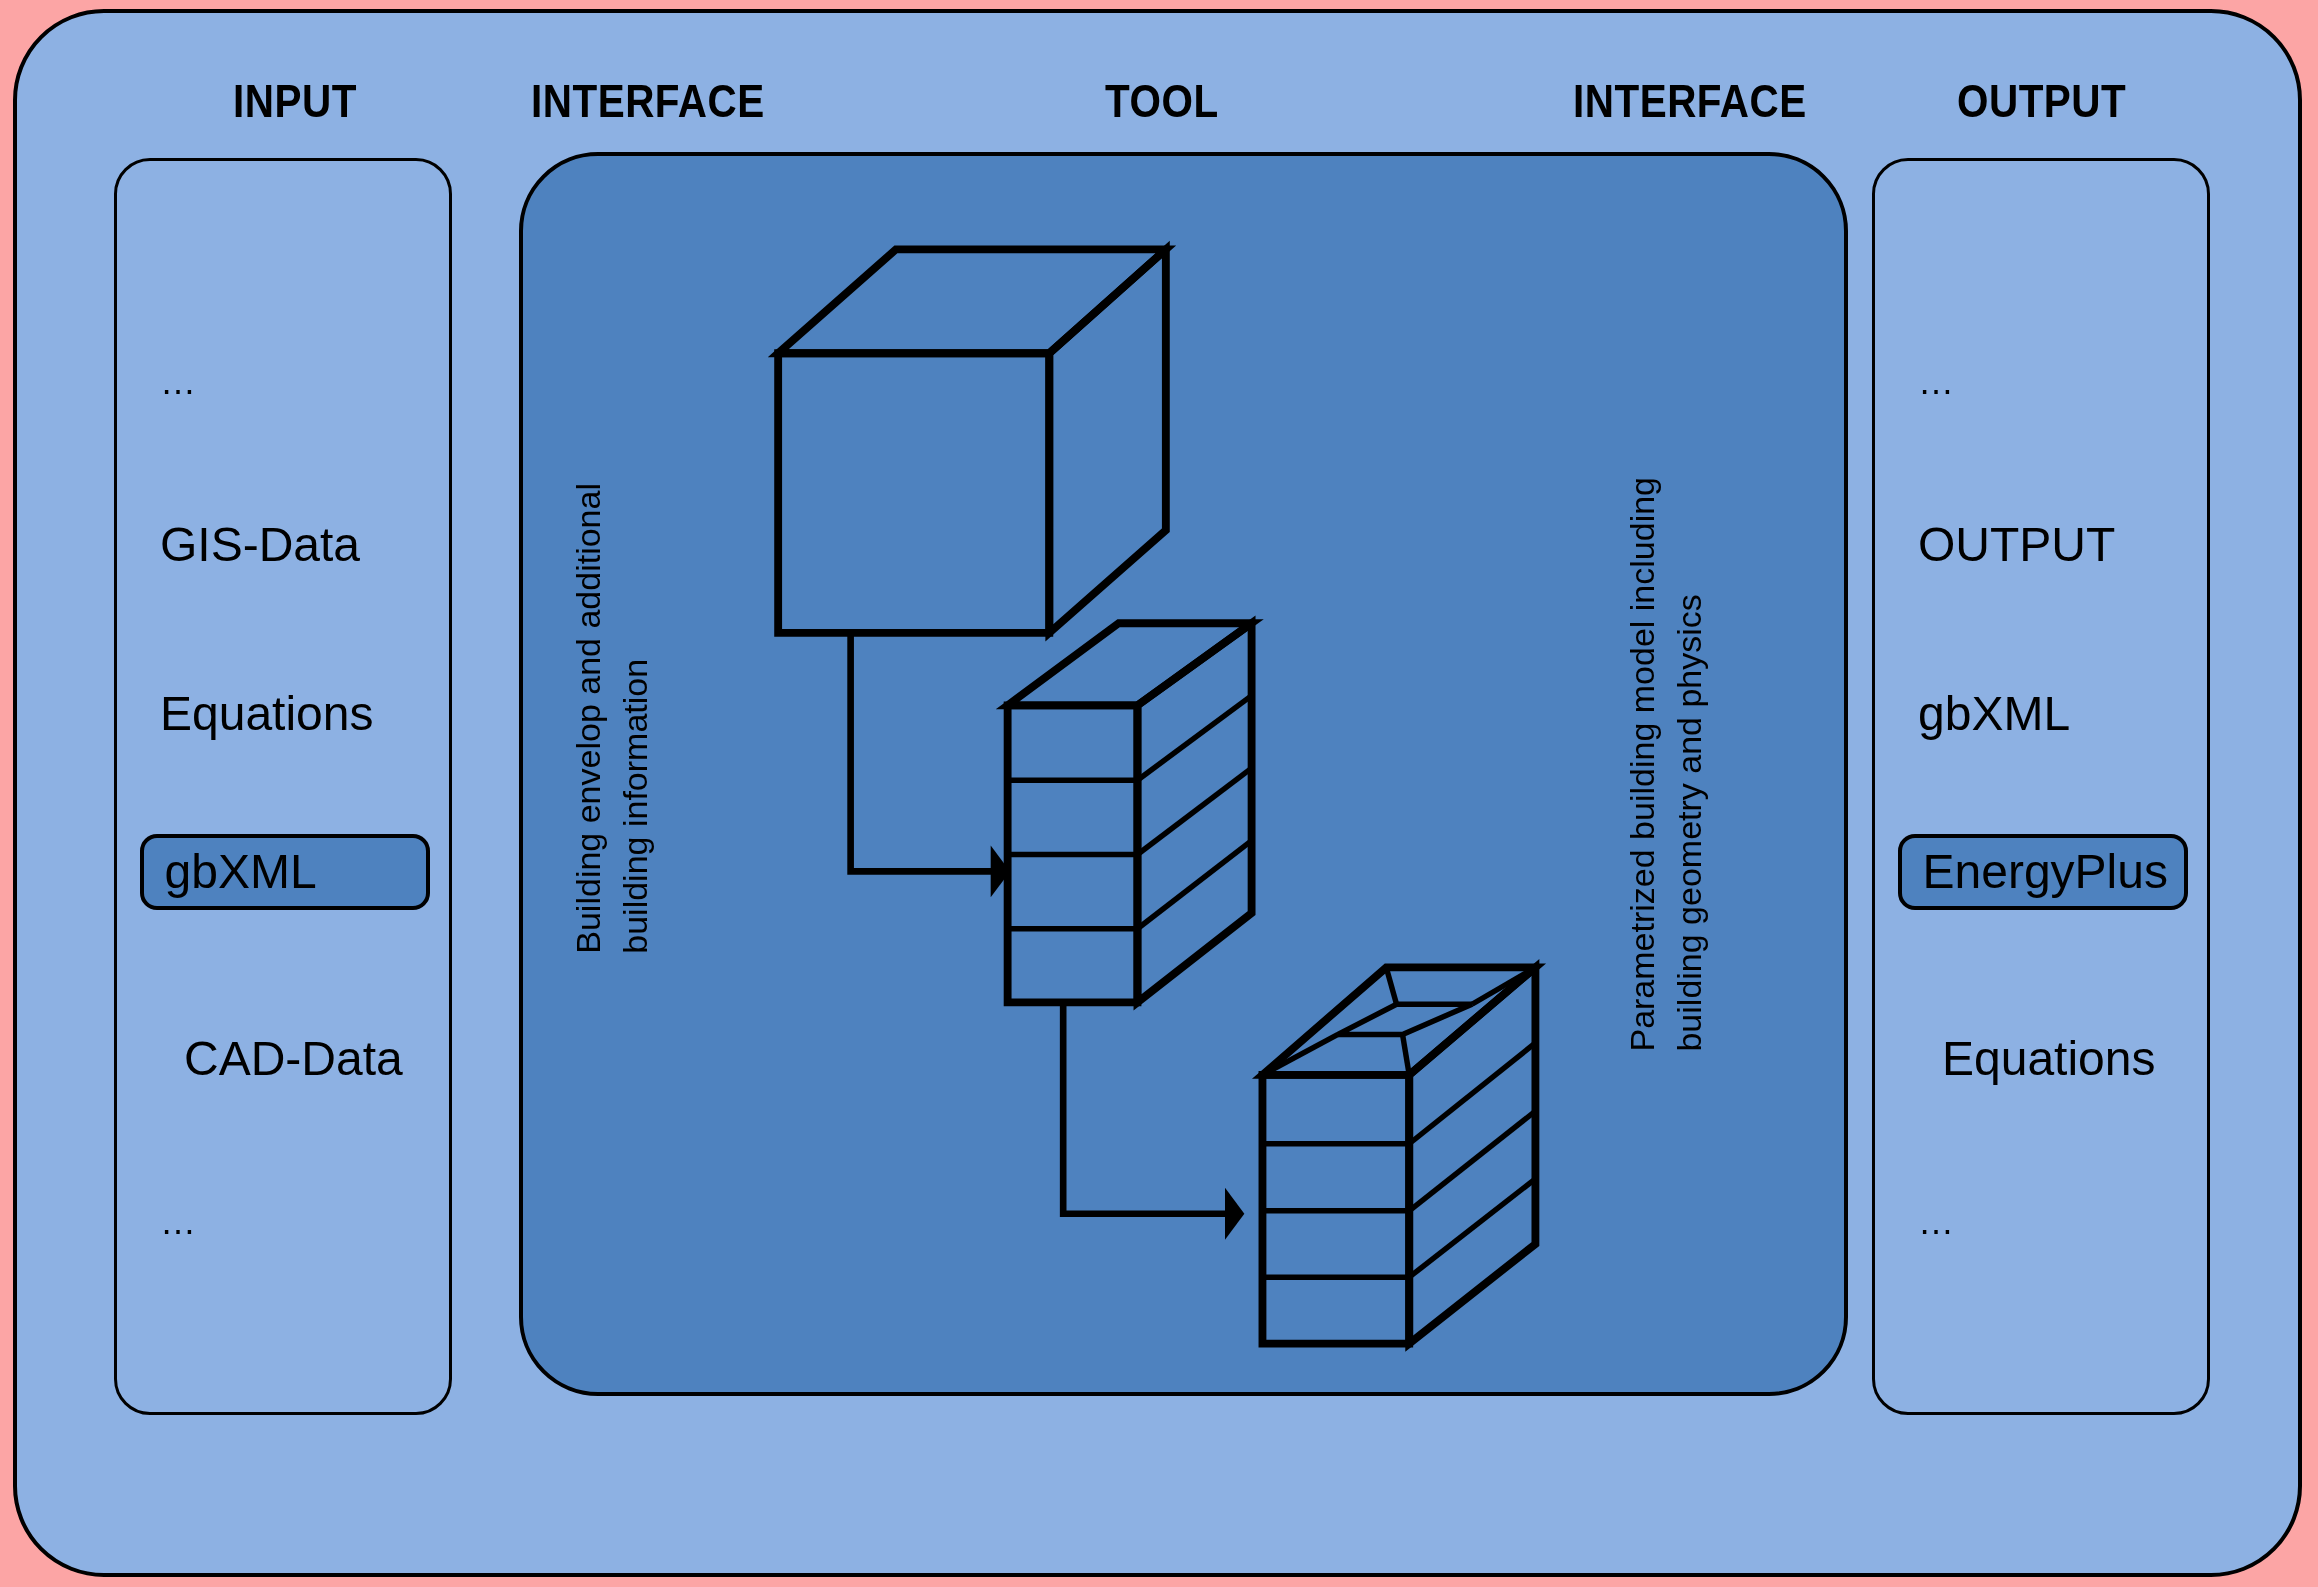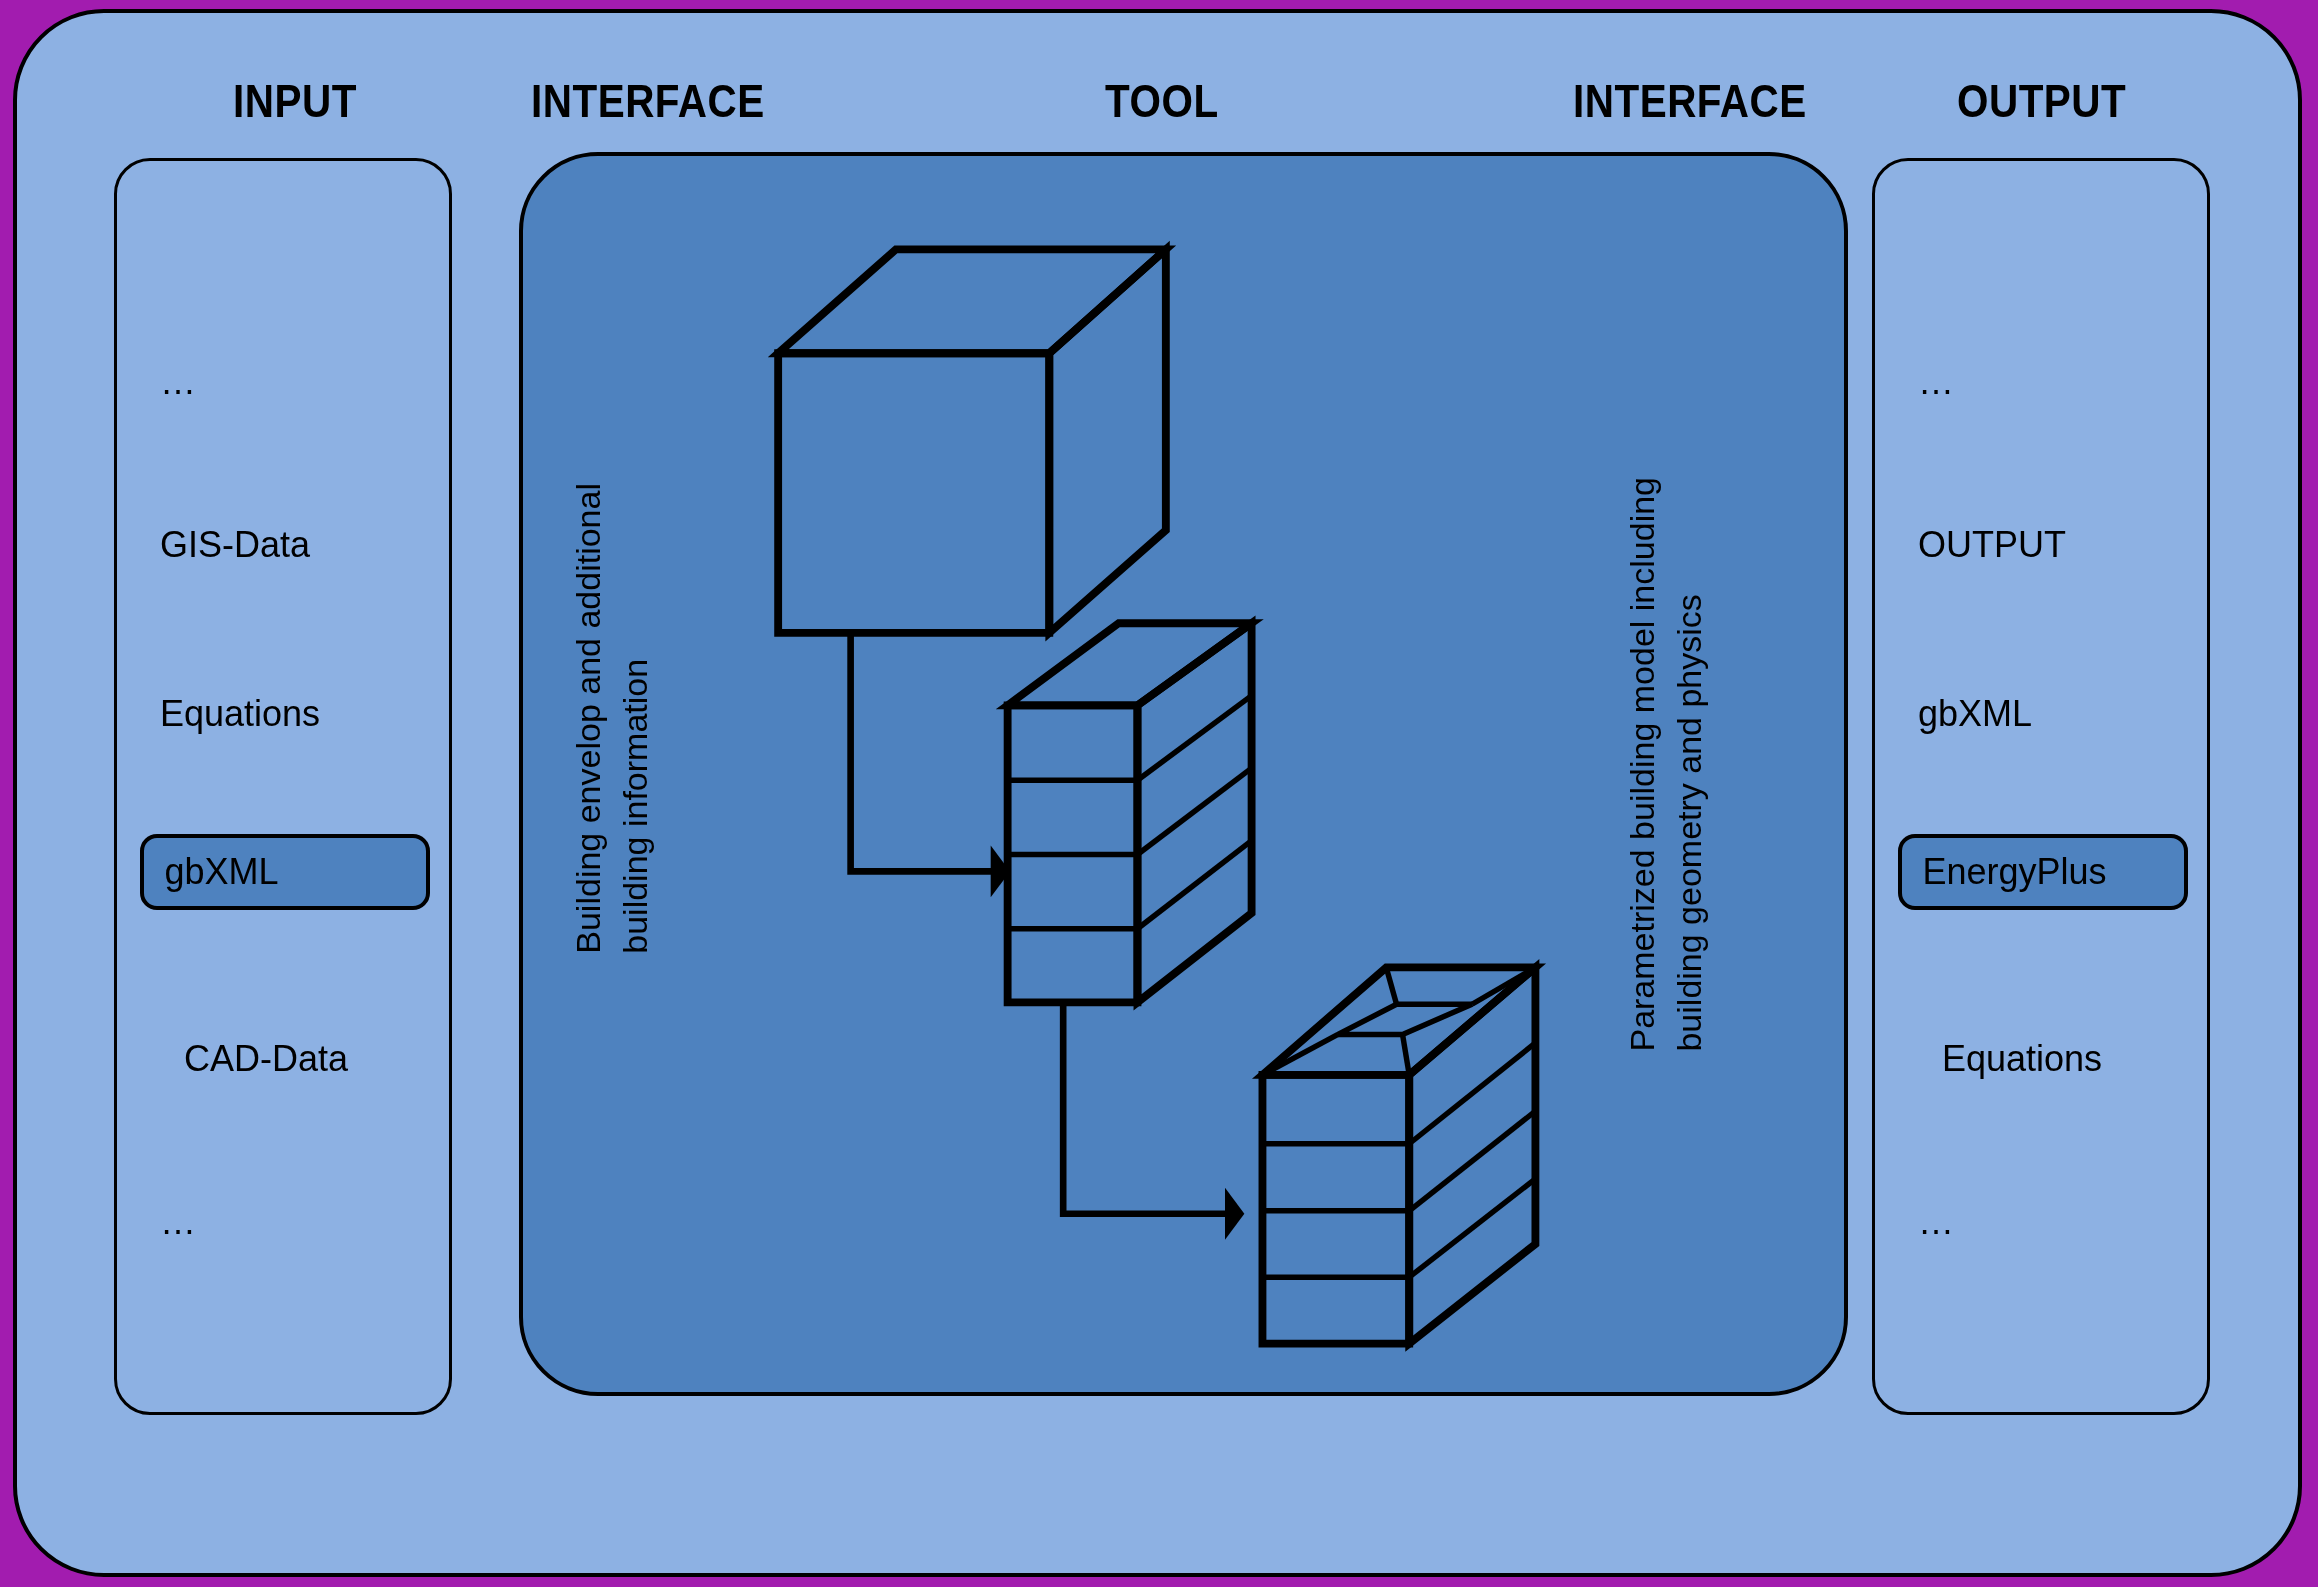--- a/index.html
+++ b/index.html
@@ -1,20 +1,20 @@
 <!DOCTYPE html>
 <html style="font-size:9.7px"><head>
 <meta charset="utf-8">
 <style>
   html,body{margin:0;padding:0;background:#ffffff;}
   body{font-family:"Liberation Sans", sans-serif;}
   #stage{
     position:relative;
     width:2319px;height:1587px;
-    background:#a21caf;
+    background:#fca5a5;
     overflow:hidden;
   }
   
   .outer-frame{
     position:absolute;
     left:13.3px;top:8.5px;
     width:2289px;height:1568px;
     background:#8db1e3;
     border:4.2px solid #000000;
     border-radius:91px;
@@ -53,21 +53,21 @@
     border:3.6px solid #000000;
     border-radius:36px;
     box-sizing:border-box;
   }
   #input-column  {left:114px;}
   #output-column {left:1872px;}
 
   .col-item{
     position:absolute;
     left:43px;
-    font-size:36px;
+    font-size:48px;
     color:#000000;
     white-space:nowrap;
     line-height:43px;
   }
   .col-item.dots{ letter-spacing:3.6px; font-size:36px; }
 
   .col-item.highlight{
     left:23px;
     width:290px;
     box-sizing:border-box;

